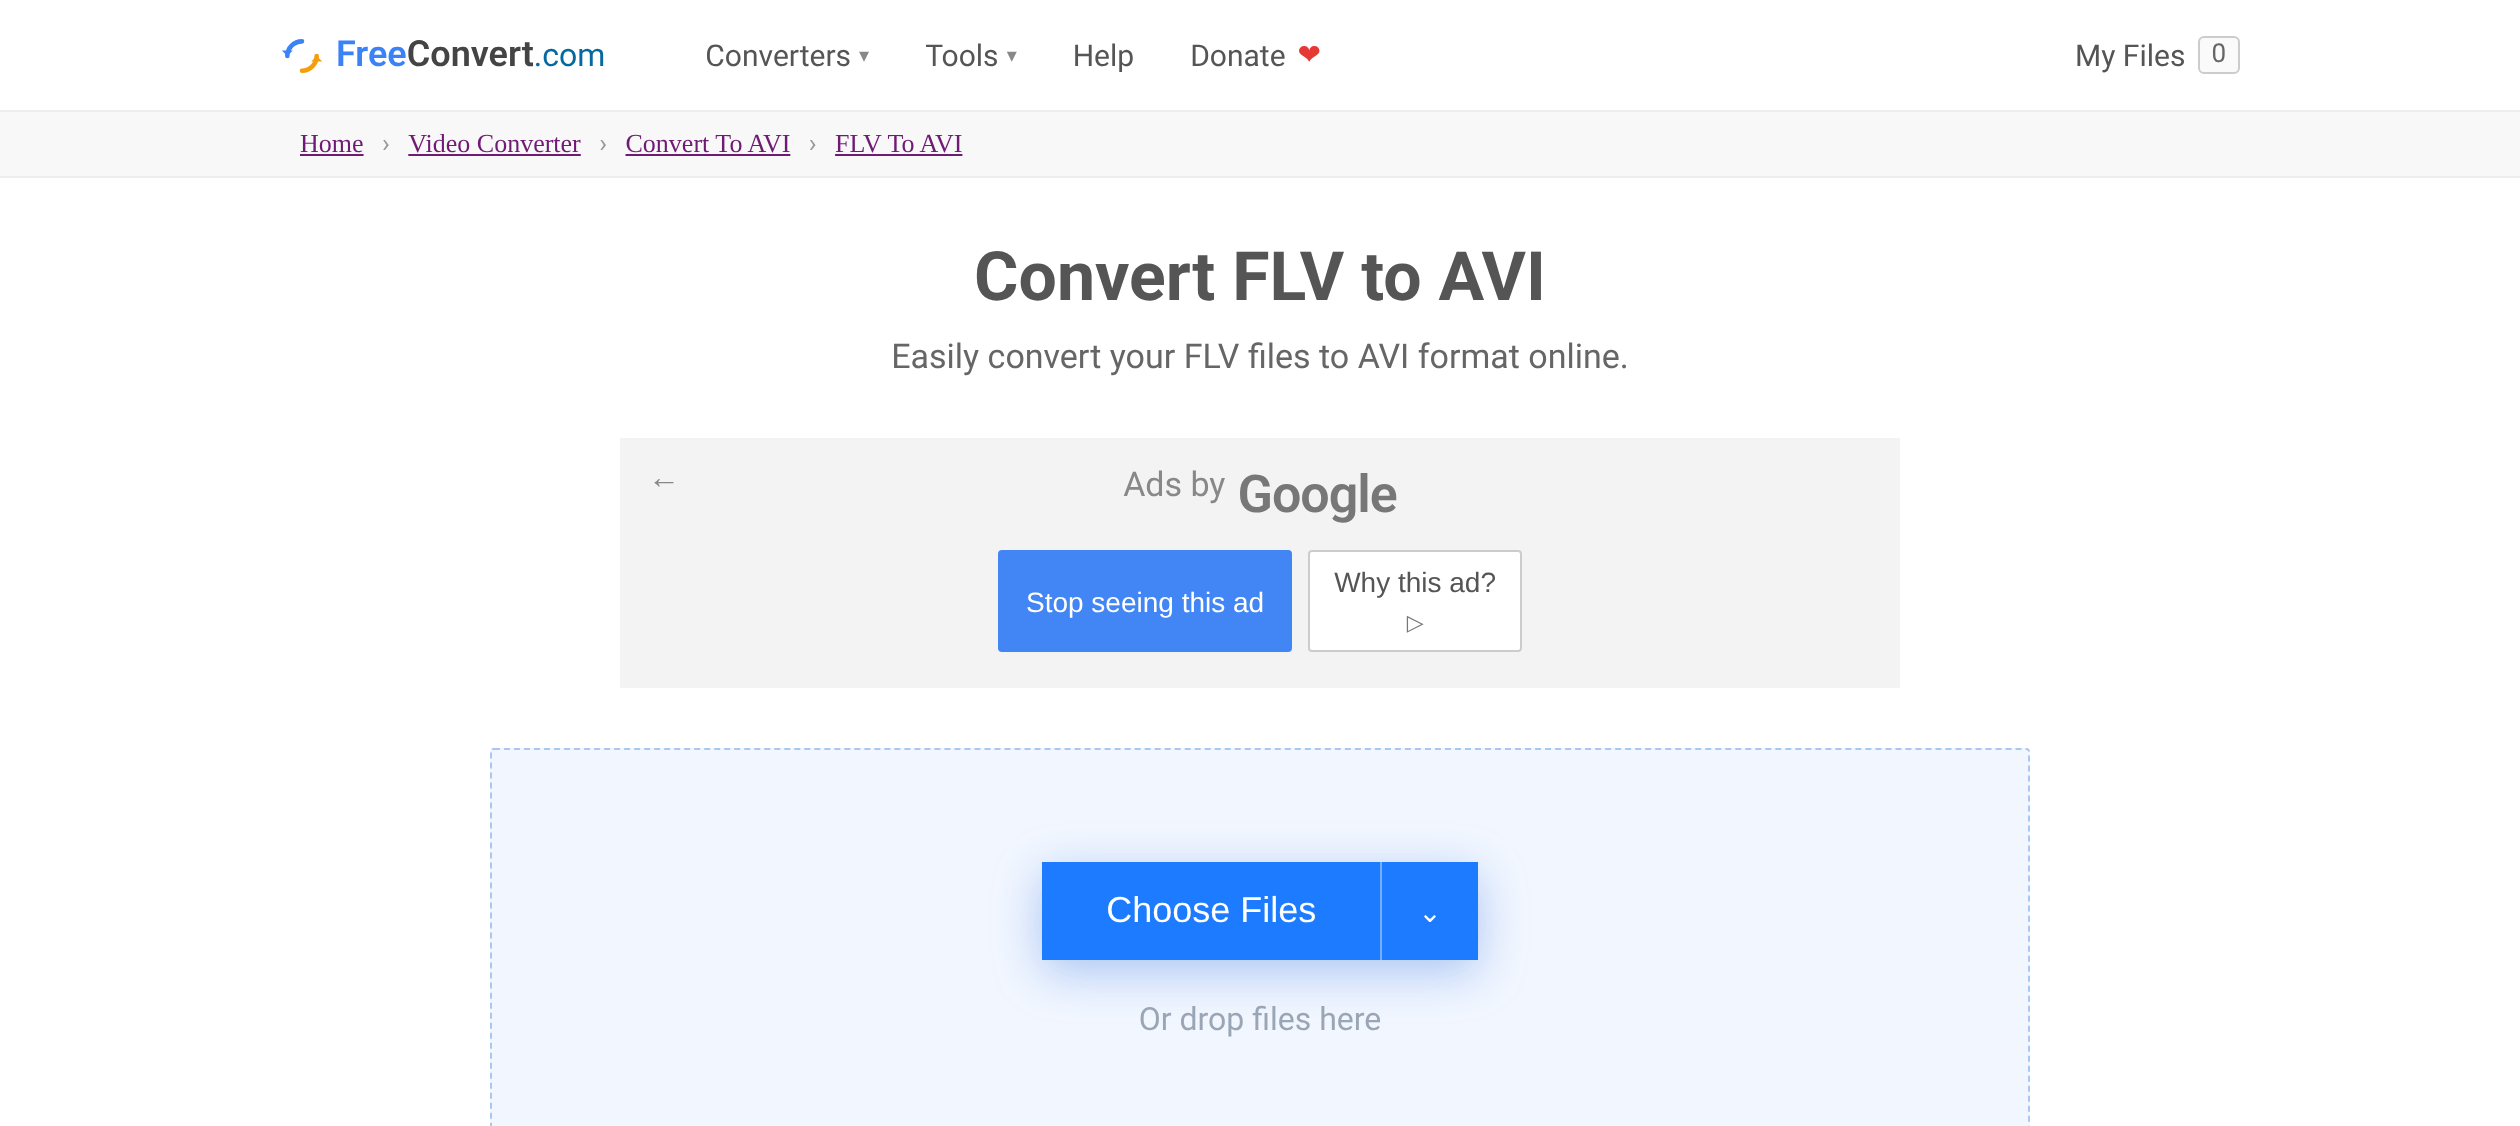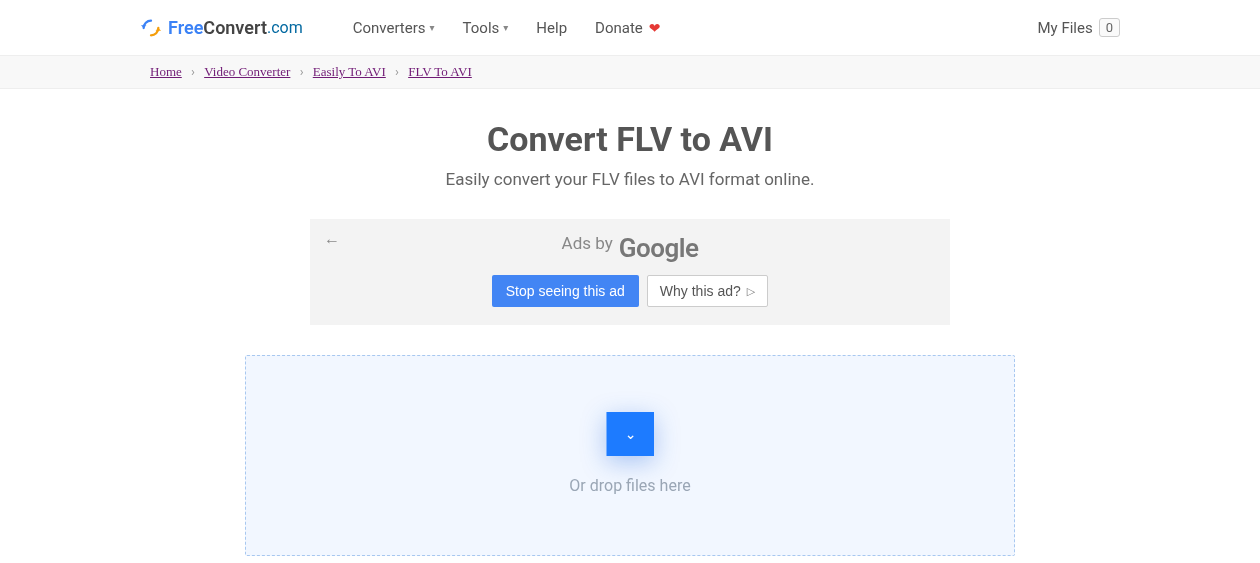--- a/index.html
+++ b/index.html
@@ -180,20 +180,21 @@
       background: #fff;
       color: #555;
       border: 1px solid #ccc;
       padding: 7px 12px;
       font-size: 14px;
       border-radius: 2px;
       cursor: pointer;
       display: flex;
       align-items: center;
       gap: 6px;
+      flex-direction: column;
     }
     .play-tri {
       font-size: 11px;
       color: #777;
     }
     .dropzone {
       border: 1.5px dashed #a8c8f0;
       background: #f2f7ff;
       border-radius: 2px;
       padding: 56px 20px 60px;
@@ -272,21 +273,21 @@
     </div>
   </div>
 </header>
 
 <div class="breadcrumb-bar">
   <div class="breadcrumb-inner">
     <a>Home</a>
     <span class="breadcrumb-sep">›</span>
     <a>Video Converter</a>
     <span class="breadcrumb-sep">›</span>
-    <a>Easily To AVI</a>
+    <a>Convert To AVI</a>
     <span class="breadcrumb-sep">›</span>
     <a>FLV To AVI</a>
   </div>
 </div>
 
 <main class="main">
   <h1 class="page-title">Convert FLV to AVI</h1>
   <p class="page-subtitle">Easily convert your FLV files to AVI format online.</p>
 
   <div class="ad-box">
@@ -299,19 +300,20 @@
       <button class="btn-stop">Stop seeing this ad</button>
       <button class="btn-why">
         <span>Why this ad?</span>
         <span class="play-tri">▷</span>
       </button>
     </div>
   </div>
 
   <div class="dropzone">
     <div class="choose-wrap">
+      <button class="choose-btn">Choose Files</button>
       <button class="choose-dropdown">
         <span class="chev">⌄</span>
       </button>
     </div>
     <div class="drop-text">Or drop files here</div>
   </div>
 </main>
 
 </body></html>

